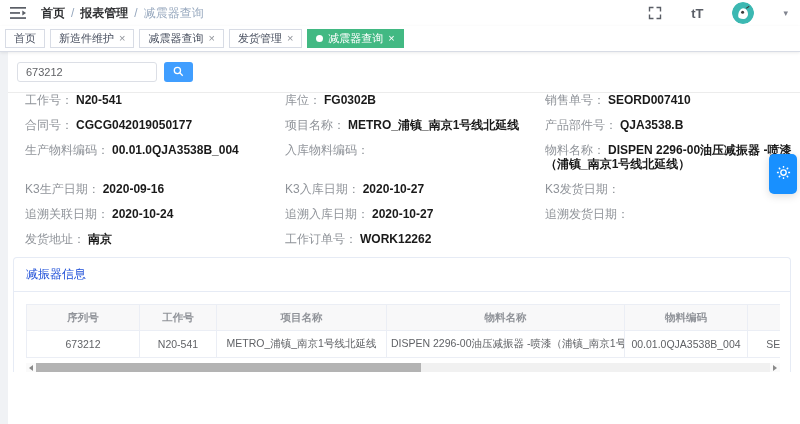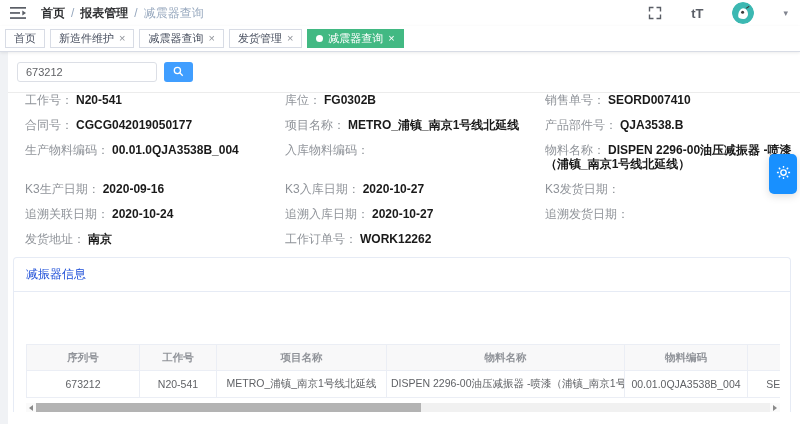--- a/index.html
+++ b/index.html
@@ -39,21 +39,21 @@
 
   .fields { margin-left: 17px; display: grid; grid-template-columns: 260px 260px 1fr; }
   .field { font-size: 12px; line-height: 14px; margin-bottom: 11px; padding-right: 8px; }
   .flabel { color: #8f9399; }
   .fvalue { color: #1a1a1a; font-weight: 700; margin-left: 3px; }
 
   .info-card { margin: 0 9px 0 5px; border: 1px solid #e6ebf5; border-bottom: none; border-radius: 4px 4px 0 0; background: #fff; }
   .card-header { padding: 8px 12px; font-size: 12px; color: #1d4ed8; border-bottom: 1px solid #e6ebf5; }
   .card-body { padding: 12px 12px 0 12px; }
 
-  .table-clip { width: 754px; overflow: hidden; margin-top: 40px; }
+  .table-clip { width: 754px; overflow: hidden; }
   table.grid { border-collapse: collapse; table-layout: fixed; width: 831px; font-size: 10.5px; border-top: 1px solid #ebeef5; border-left: 1px solid #ebeef5; }
   table.grid th { background: #f8f8f9; color: #909399; font-weight: 700; height: 26px; border-right: 1px solid #ebeef5; border-bottom: 1px solid #ebeef5; text-align: center; padding: 0 4px; white-space: nowrap; overflow: hidden; }
   table.grid td { color: #606266; height: 27px; border-right: 1px solid #ebeef5; border-bottom: 1px solid #ebeef5; text-align: center; padding: 0 4px; white-space: nowrap; overflow: hidden; }
 
   .hscroll { margin-top: 5px; height: 9px; position: relative; background: #fafafa; width: 754px; }
   .hs-track { position: absolute; left: 10px; right: 10px; top: 0; bottom: 0; background: #f1f1f1; }
   .hs-thumb { position: absolute; left: 10px; top: 0; height: 9px; width: 385px; background: #b3b3b3; cursor: pointer; }
   .hs-arrow { position: absolute; top: 0; width: 10px; height: 9px; display: flex; align-items: center; justify-content: center; cursor: pointer; }
   .hs-arrow.left { left: 0; }
   .hs-arrow.right { right: 0; }

